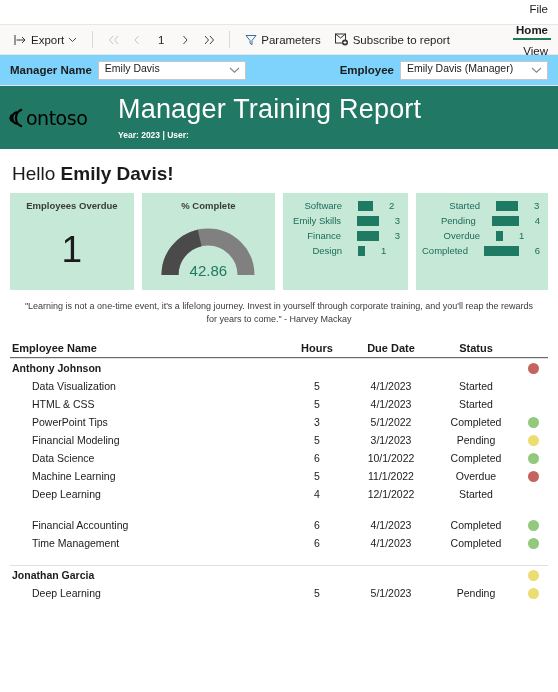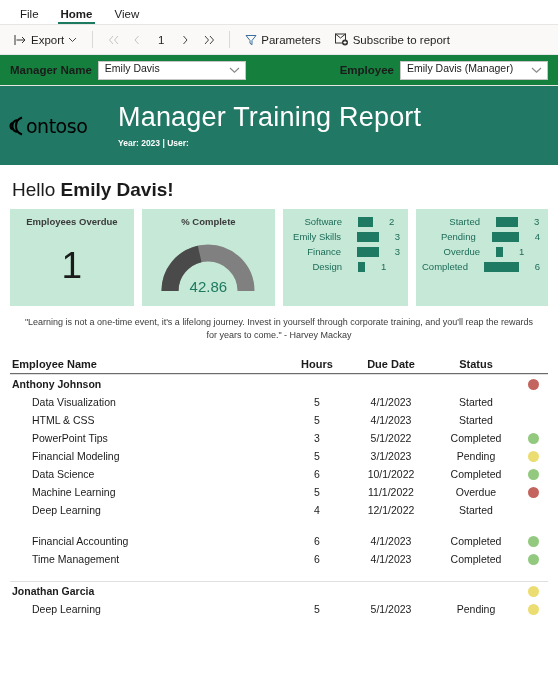--- a/index.html
+++ b/index.html
@@ -12,20 +12,21 @@
 
   
   .tabbar {
     height: 25px;
     display: flex;
     align-items: flex-end;
     padding-left: 10px;
     gap: 2px;
     background: #ffffff;
     border-bottom: 1px solid #e6e6e6;
+    flex-direction: column;
   }
   .tab {
     font-size: 11.5px;
     color: #1b1b1b;
     padding: 3px 10px 4px 10px;
     cursor: default;
     position: relative;
     white-space: nowrap;
   }
   .tab.active { font-weight: bold; }
@@ -73,21 +74,21 @@
     min-width: 22px; text-align: center;
     font-size: 11.5px; color: #201f1e;
   }
   .icon { display: inline-flex; align-items: center; justify-content: center; }
 
   
   .parambar {
     height: 31px;
     display: flex;
     align-items: center;
-    background: #15803d;
+    background: #7dd3fc;
     border-bottom: 1px solid #e6e6e6;
     padding: 0 10px;
   }
   .param-group { display: flex; align-items: center; gap: 6px; }
   .param-label { font-size: 11.5px; font-weight: bold; color: #1b1b1b; white-space: nowrap; }
   .param-select {
     position: relative;
     border: 1px solid #c8c6c4;
     background: #fff;
     height: 19px;
@@ -100,21 +101,21 @@
     position: absolute; right: 5px; top: 50%;
     transform: translateY(-50%);
     color: #8a8886;
   }
   #mgr-select { width: 148px; }
   #emp-select { width: 148px; }
   .spacer { flex: 1; }
 
   
   .banner {
-    height: 79px;
+    height: 63px;
     background: #217864;
     display: flex;
     align-items: center;
     padding-left: 8px;
     position: relative;
   }
   .logo-wrap { width: 100px; display: flex; align-items: center; gap: 1px; }
   .logo-text {
     font-size: 19px;
     color: #000000;

